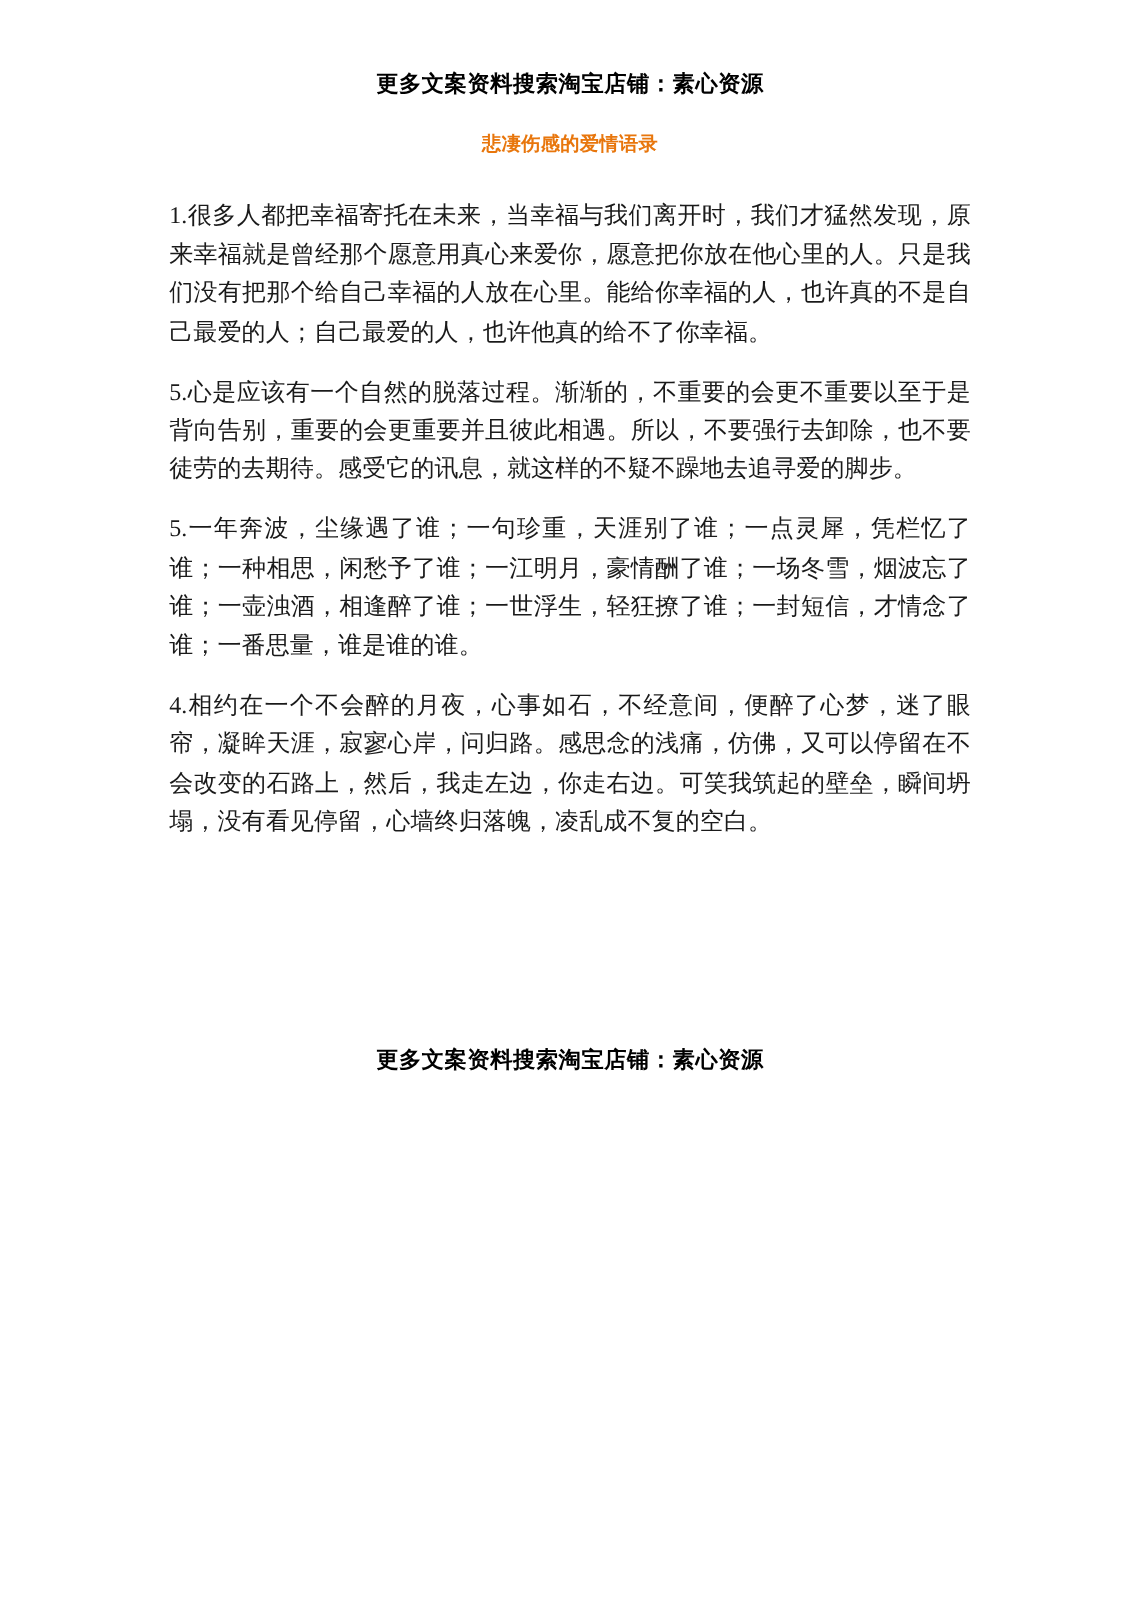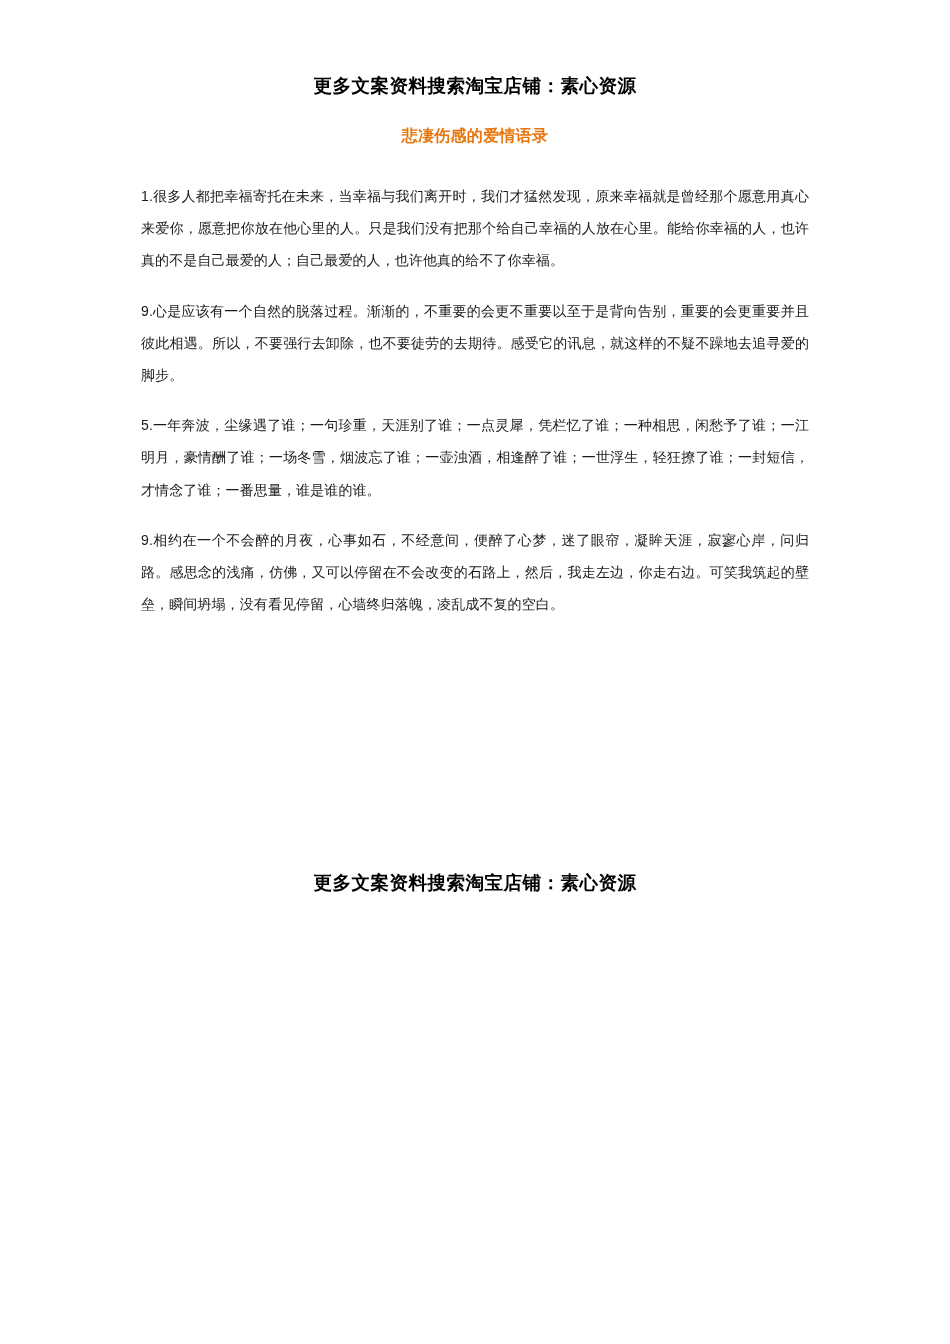--- a/index.html
+++ b/index.html
@@ -12,22 +12,23 @@
     height: 1344px;
     font-family: "Liberation Sans", "DejaVu Sans", sans-serif;
     color: #000000;
     position: relative;
     overflow: hidden;
   }
   .page {
     width: 950px;
     height: 953px;
     box-sizing: border-box;
-    padding: 16px;
+    padding: 0;
     position: relative;
+    font-family: Liberation Serif, serif;
   }
   .header-banner {
     text-align: center;
     font-size: 18.5px;
     font-weight: bold;
     color: #000000;
     letter-spacing: 0.5px;
     padding-top: 57px;
   }
   .doc-title {
@@ -37,21 +38,21 @@
     color: #E8760C;
     letter-spacing: 0.3px;
     margin-top: 28px;
   }
   .content {
     margin: 0 auto;
     width: 668px;
     padding-top: 33px;
   }
   .para {
-    font-size: 14px;
+    font-size: 20px;
     line-height: 32.2px;
     color: #1a1a1a;
     text-align: justify;
     margin: 0 0 18px 0;
     letter-spacing: 0.1px;
   }
   .footer-banner {
     position: absolute;
     left: 0;
     right: 0;
@@ -67,20 +68,20 @@
 <body>
 
 <div class="page">
 
   <div class="header-banner">更多文案资料搜索淘宝店铺：素心资源</div>
 
   <div class="doc-title">悲凄伤感的爱情语录</div>
 
   <div class="content">
     <p class="para">1.很多人都把幸福寄托在未来，当幸福与我们离开时，我们才猛然发现，原来幸福就是曾经那个愿意用真心来爱你，愿意把你放在他心里的人。只是我们没有把那个给自己幸福的人放在心里。能给你幸福的人，也许真的不是自己最爱的人；自己最爱的人，也许他真的给不了你幸福。</p>
-    <p class="para">9.心是应该有一个自然的脱落过程。渐渐的，不重要的会更不重要以至于是背向告别，重要的会更重要并且彼此相遇。所以，不要强行去卸除，也不要徒劳的去期待。感受它的讯息，就这样的不疑不躁地去追寻爱的脚步。</p>
+    <p class="para">5.心是应该有一个自然的脱落过程。渐渐的，不重要的会更不重要以至于是背向告别，重要的会更重要并且彼此相遇。所以，不要强行去卸除，也不要徒劳的去期待。感受它的讯息，就这样的不疑不躁地去追寻爱的脚步。</p>
     <p class="para">5.一年奔波，尘缘遇了谁；一句珍重，天涯别了谁；一点灵犀，凭栏忆了谁；一种相思，闲愁予了谁；一江明月，豪情酬了谁；一场冬雪，烟波忘了谁；一壶浊酒，相逢醉了谁；一世浮生，轻狂撩了谁；一封短信，才情念了谁；一番思量，谁是谁的谁。</p>
-    <p class="para">9.相约在一个不会醉的月夜，心事如石，不经意间，便醉了心梦，迷了眼帘，凝眸天涯，寂寥心岸，问归路。感思念的浅痛，仿佛，又可以停留在不会改变的石路上，然后，我走左边，你走右边。可笑我筑起的壁垒，瞬间坍塌，没有看见停留，心墙终归落魄，凌乱成不复的空白。</p>
+    <p class="para">4.相约在一个不会醉的月夜，心事如石，不经意间，便醉了心梦，迷了眼帘，凝眸天涯，寂寥心岸，问归路。感思念的浅痛，仿佛，又可以停留在不会改变的石路上，然后，我走左边，你走右边。可笑我筑起的壁垒，瞬间坍塌，没有看见停留，心墙终归落魄，凌乱成不复的空白。</p>
   </div>
 
   <div class="footer-banner">更多文案资料搜索淘宝店铺：素心资源</div>
 
 </div>
 
 </body></html>

